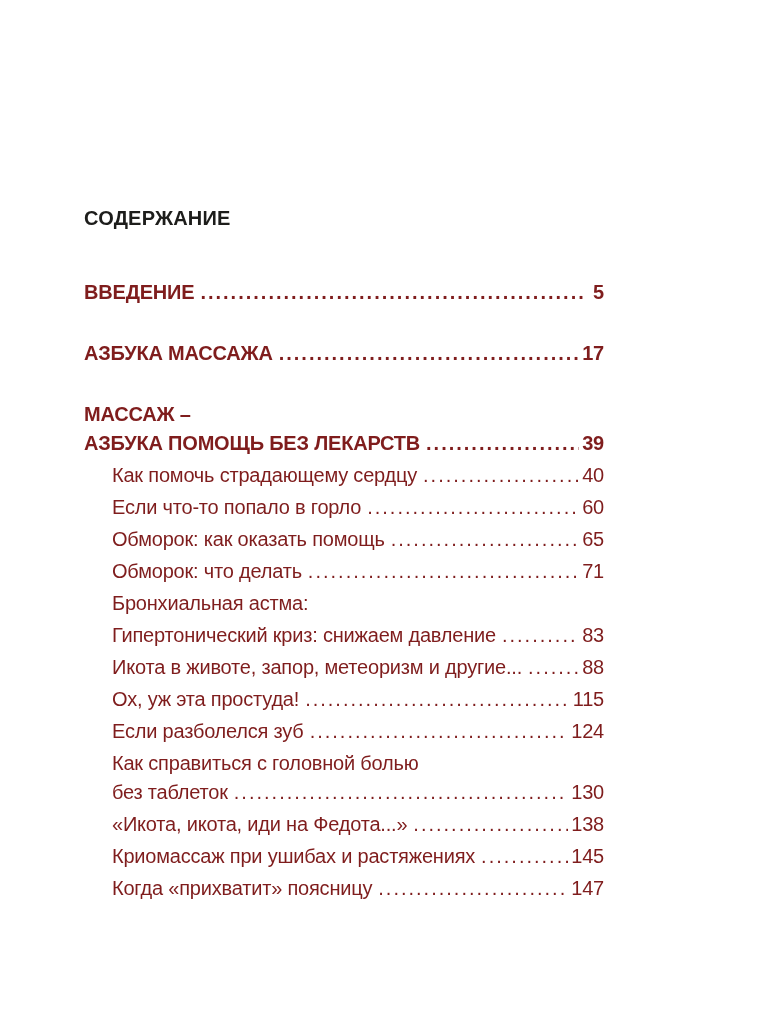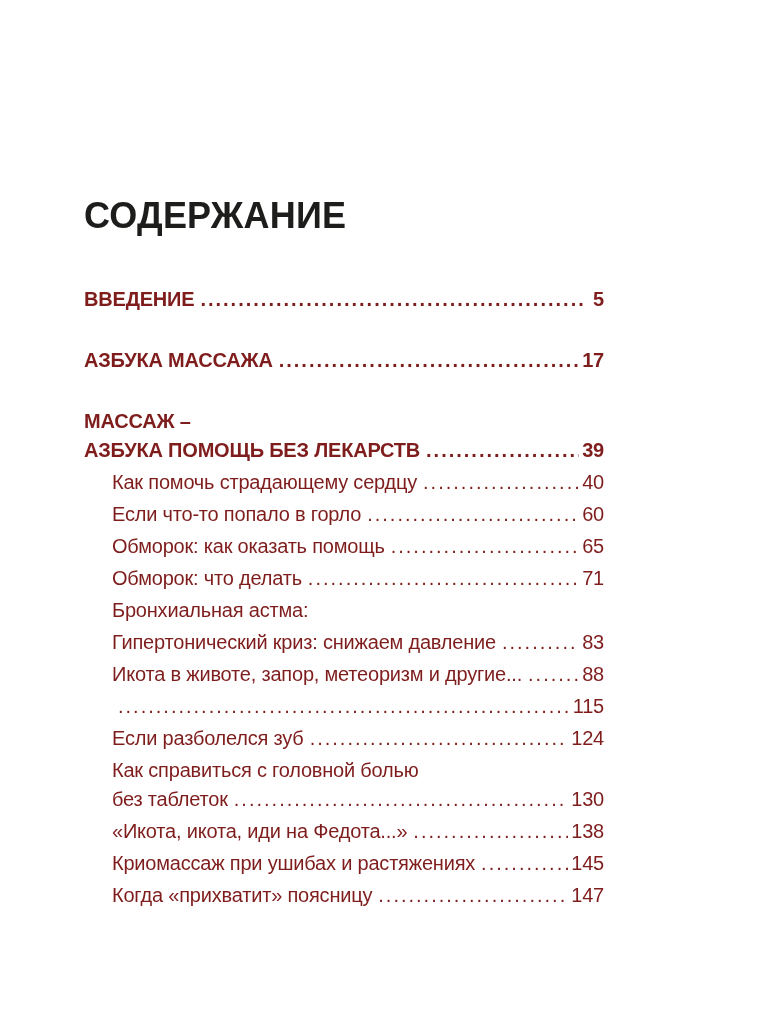--- a/index.html
+++ b/index.html
@@ -12,24 +12,24 @@
     width: 768px;
     height: 1034px;
     background: #ffffff;
     color: #1d1d1b;
     font-family: "Liberation Sans", "DejaVu Sans", sans-serif;
     box-sizing: border-box;
     padding: 195px 84px 0 84px;
     overflow: hidden;
   }
   .toc-title {
-    font-size: 36px;
+    font-size: 20px;
     font-weight: 700;
     letter-spacing: 0.2px;
-    margin: 0 0 48px 0;
+    margin: 12px 0 48px 0;
     color: #1d1d1b;
   }
   .toc {
     width: 520px;
   }
   .row {
     display: flex;
     align-items: baseline;
     line-height: 29px;
     font-size: 20px;
@@ -133,20 +133,21 @@
       <span class="pg">83</span>
     </div>
 
     <div class="row indent gap-md">
       <span class="label">Икота в животе, запор, метеоризм и другие...</span>
       <span class="dots"></span>
       <span class="pg">88</span>
     </div>
 
     <div class="row indent gap-md">
+      <span class="label">Ох, уж эта простуда!</span>
       <span class="dots"></span>
       <span class="pg">115</span>
     </div>
 
     <div class="row indent gap-md">
       <span class="label">Если разболелся зуб</span>
       <span class="dots"></span>
       <span class="pg">124</span>
     </div>
 

